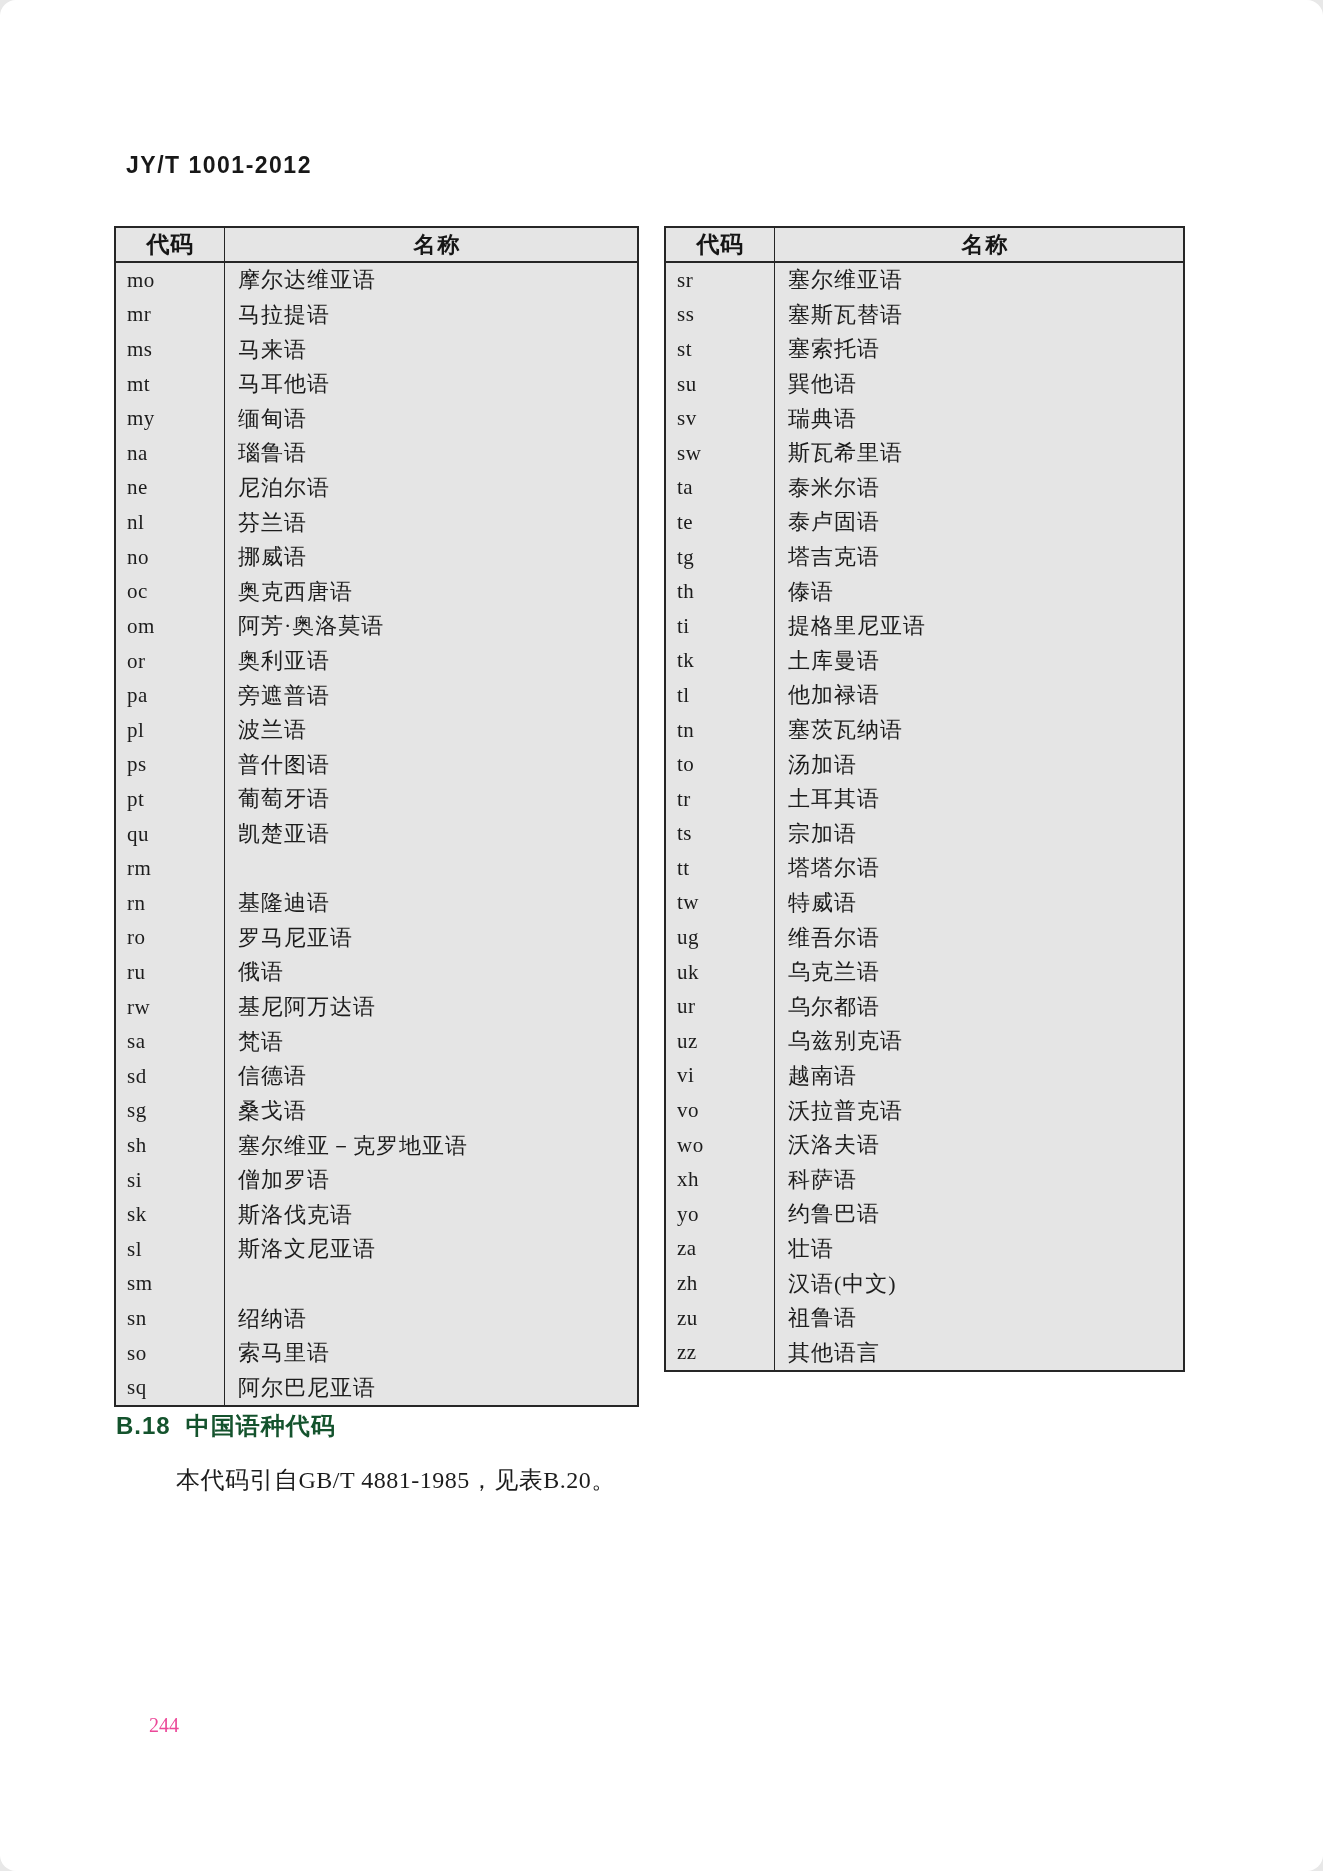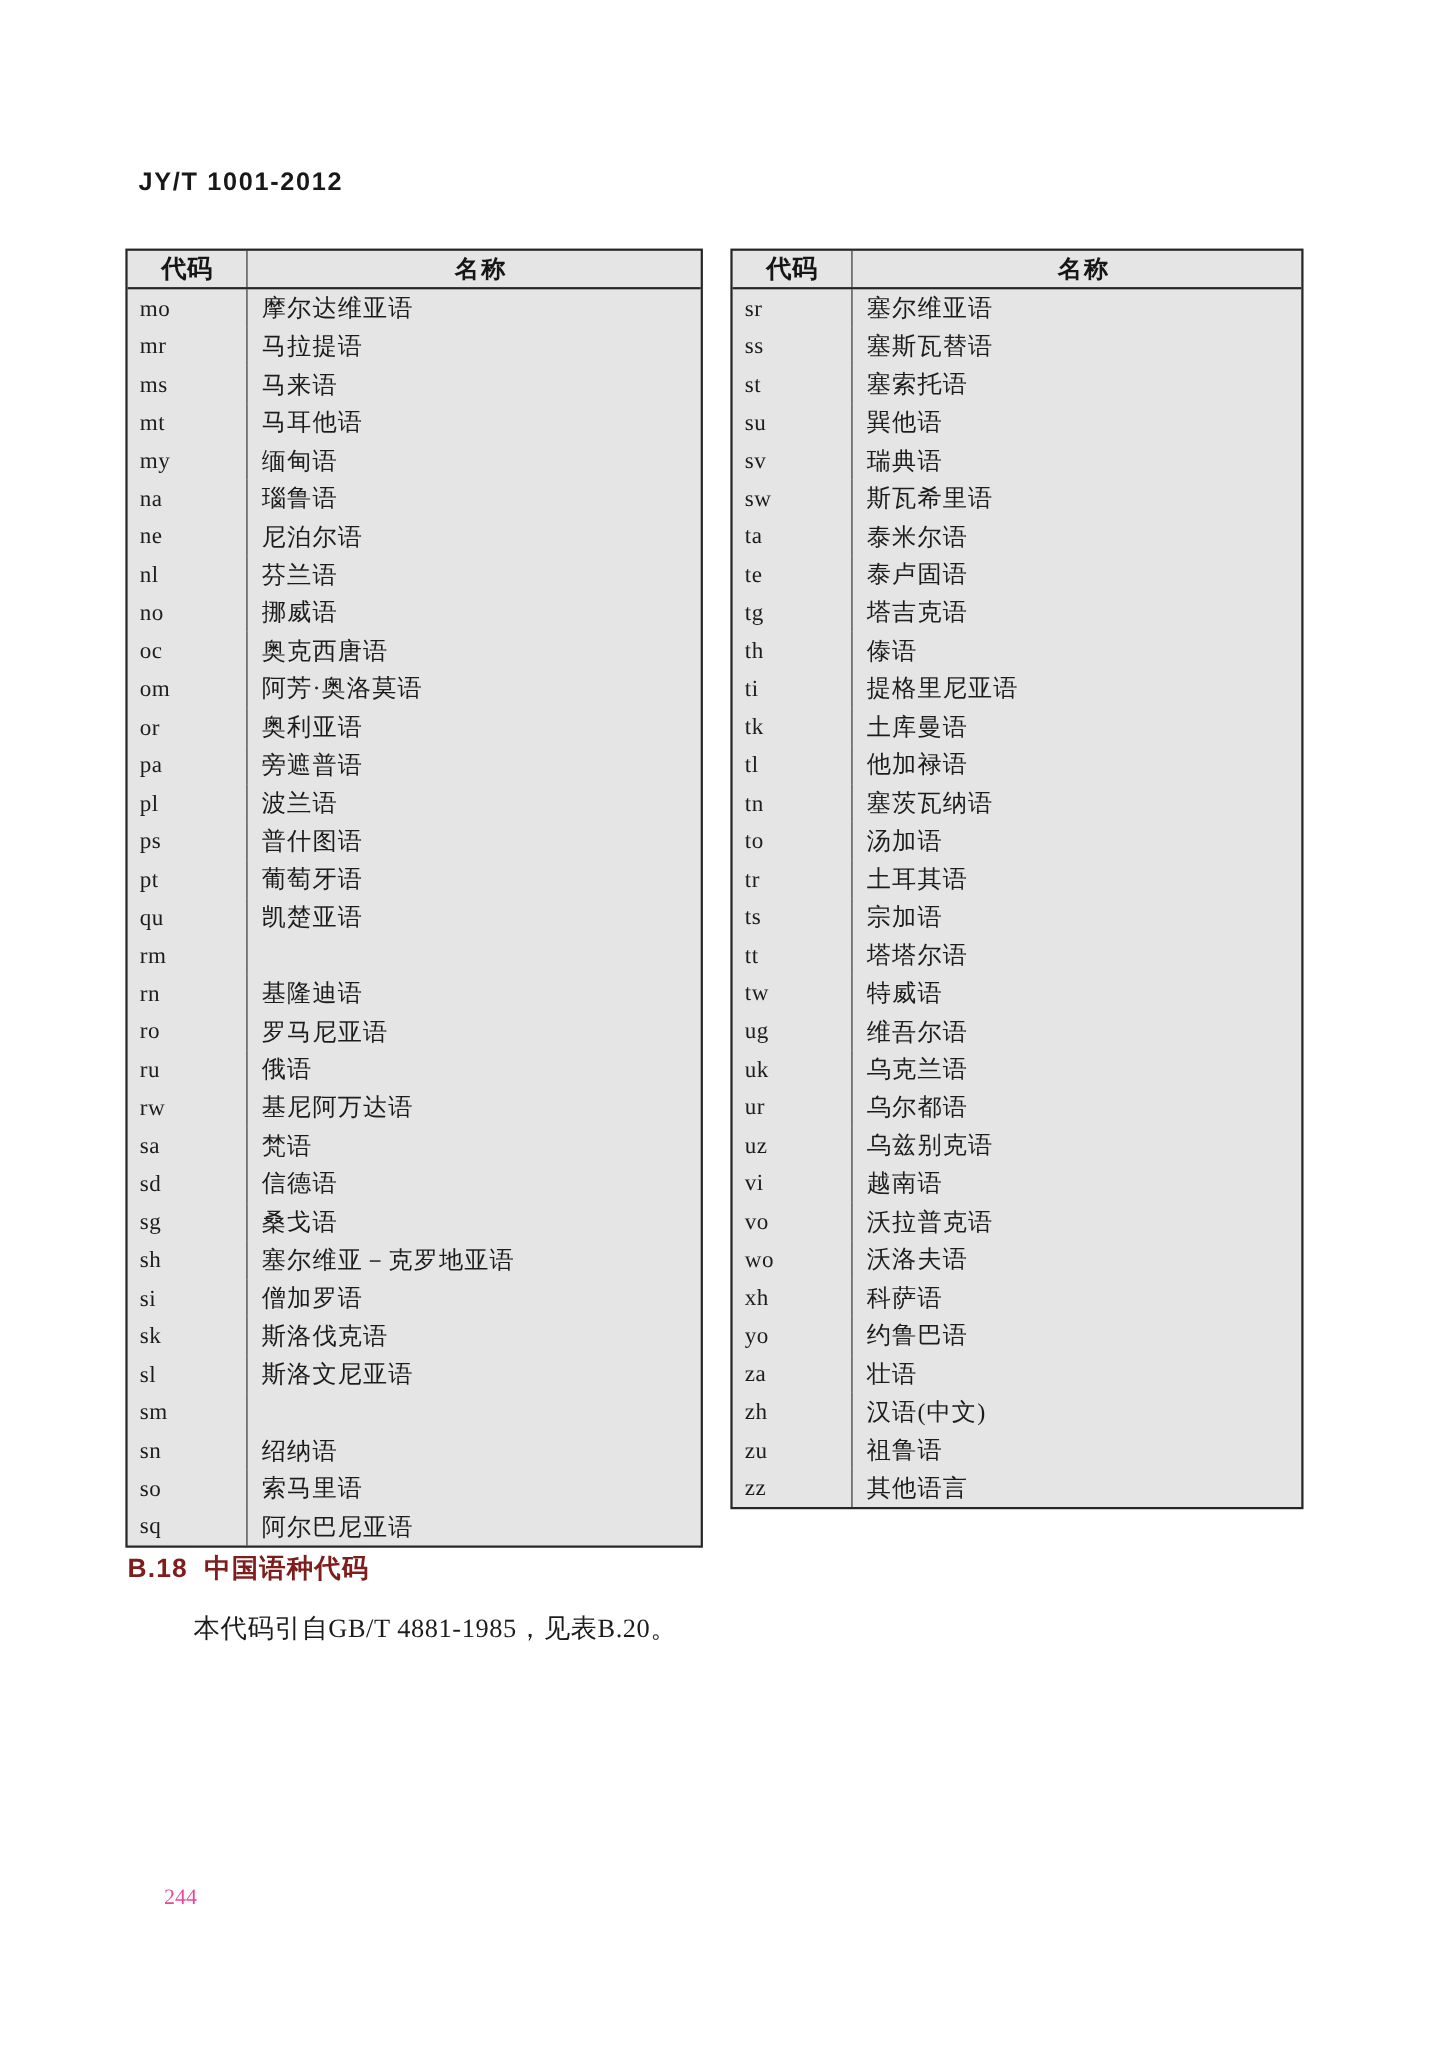--- a/index.html
+++ b/index.html
@@ -5,20 +5,21 @@
   html, body { margin: 0; padding: 0; background: #e8e8e8; }
   .page {
     position: relative;
     width: 1323px;
     height: 1871px;
     margin: 0 auto;
     background: #ffffff;
     color: #1c1c1c;
     font-family: "Liberation Serif", "DejaVu Serif", serif;
     overflow: hidden;
+    border-radius: 16px;
   }
   .std-code {
     position: absolute;
     left: 126px;
     top: 152px;
     font-family: "Liberation Sans", "DejaVu Sans", sans-serif;
     font-weight: bold;
     font-size: 23px;
     letter-spacing: 1.5px;
     color: #181818;
@@ -78,21 +79,21 @@
     letter-spacing: 2px;
     font-family: Liberation Mono, monospace;
   }
   .section-heading {
     position: absolute;
     left: 116px;
     top: 1410px;
     font-family: "Liberation Sans", "DejaVu Sans", sans-serif;
     font-weight: bold;
     font-size: 24px;
-    color: #7f1d1d;
+    color: #14532d;
   }
   .section-heading .num { margin-right: 15px; letter-spacing: 1px; }
   .section-heading .ttl { letter-spacing: 1px; }
   .section-body {
     position: absolute;
     left: 176px;
     top: 1464px;
     font-size: 24px;
     letter-spacing: 0.5px;
     color: #1c1c1c;

